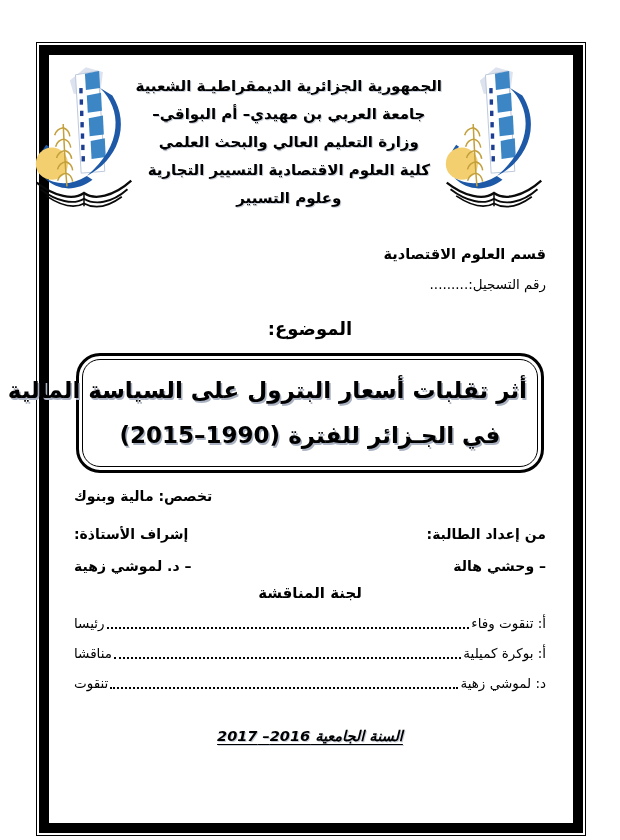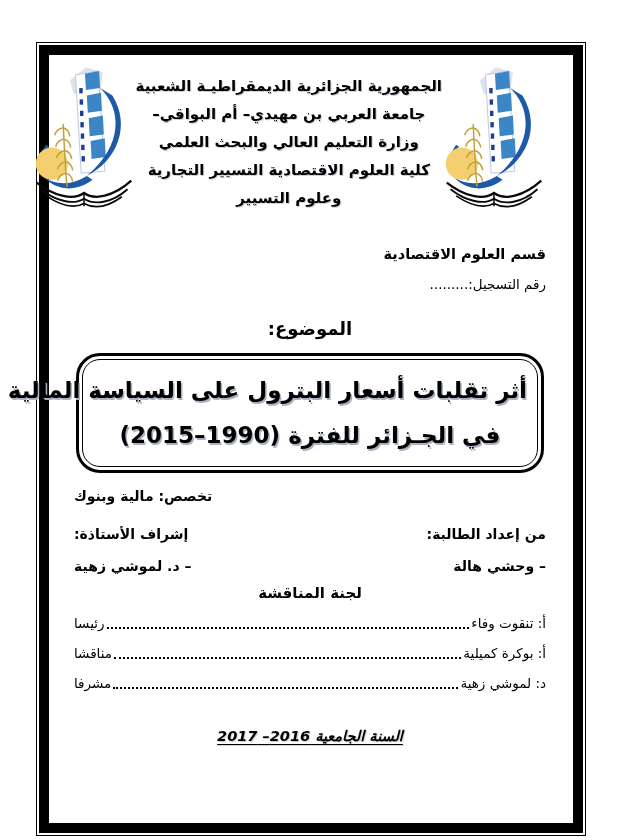--- a/index.html
+++ b/index.html
@@ -181,21 +181,21 @@
         <span class="member-role">رئيسا</span>
       </div>
       <div class="committee-row">
         <span class="member-name">أ: بوكرة كميلية</span>
         <span class="leader"></span>
         <span class="member-role">مناقشا</span>
       </div>
       <div class="committee-row">
         <span class="member-name">د: لموشي زهية</span>
         <span class="leader"></span>
-        <span class="member-role">مشرفا</span>
+        <span class="member-role">تنقوت</span>
       </div>
     </div>
 
     <div class="year-line">
       <span>السنة الجامعية 2016– 2017</span>
     </div>
 
   </div>
 </div>
 

